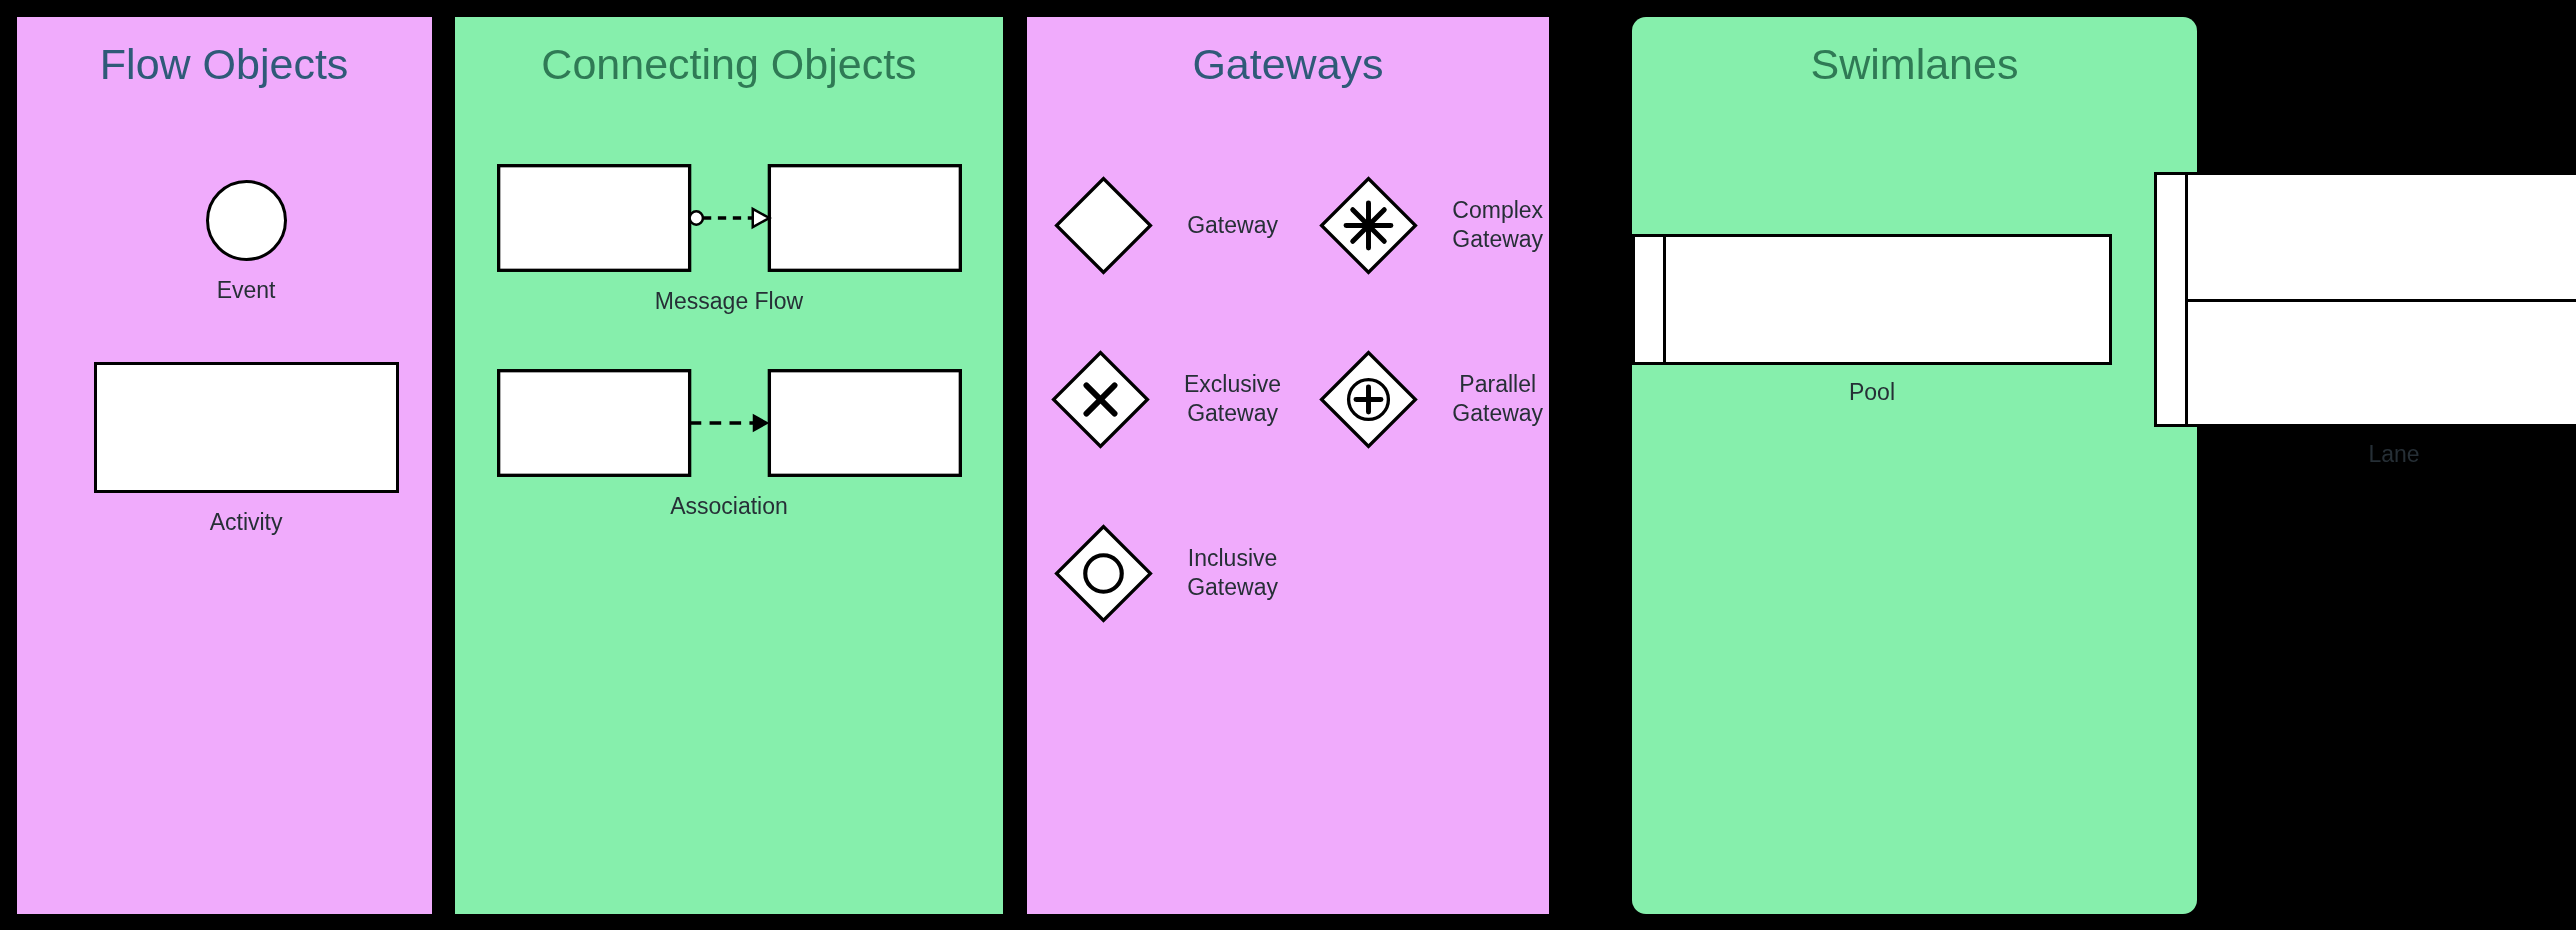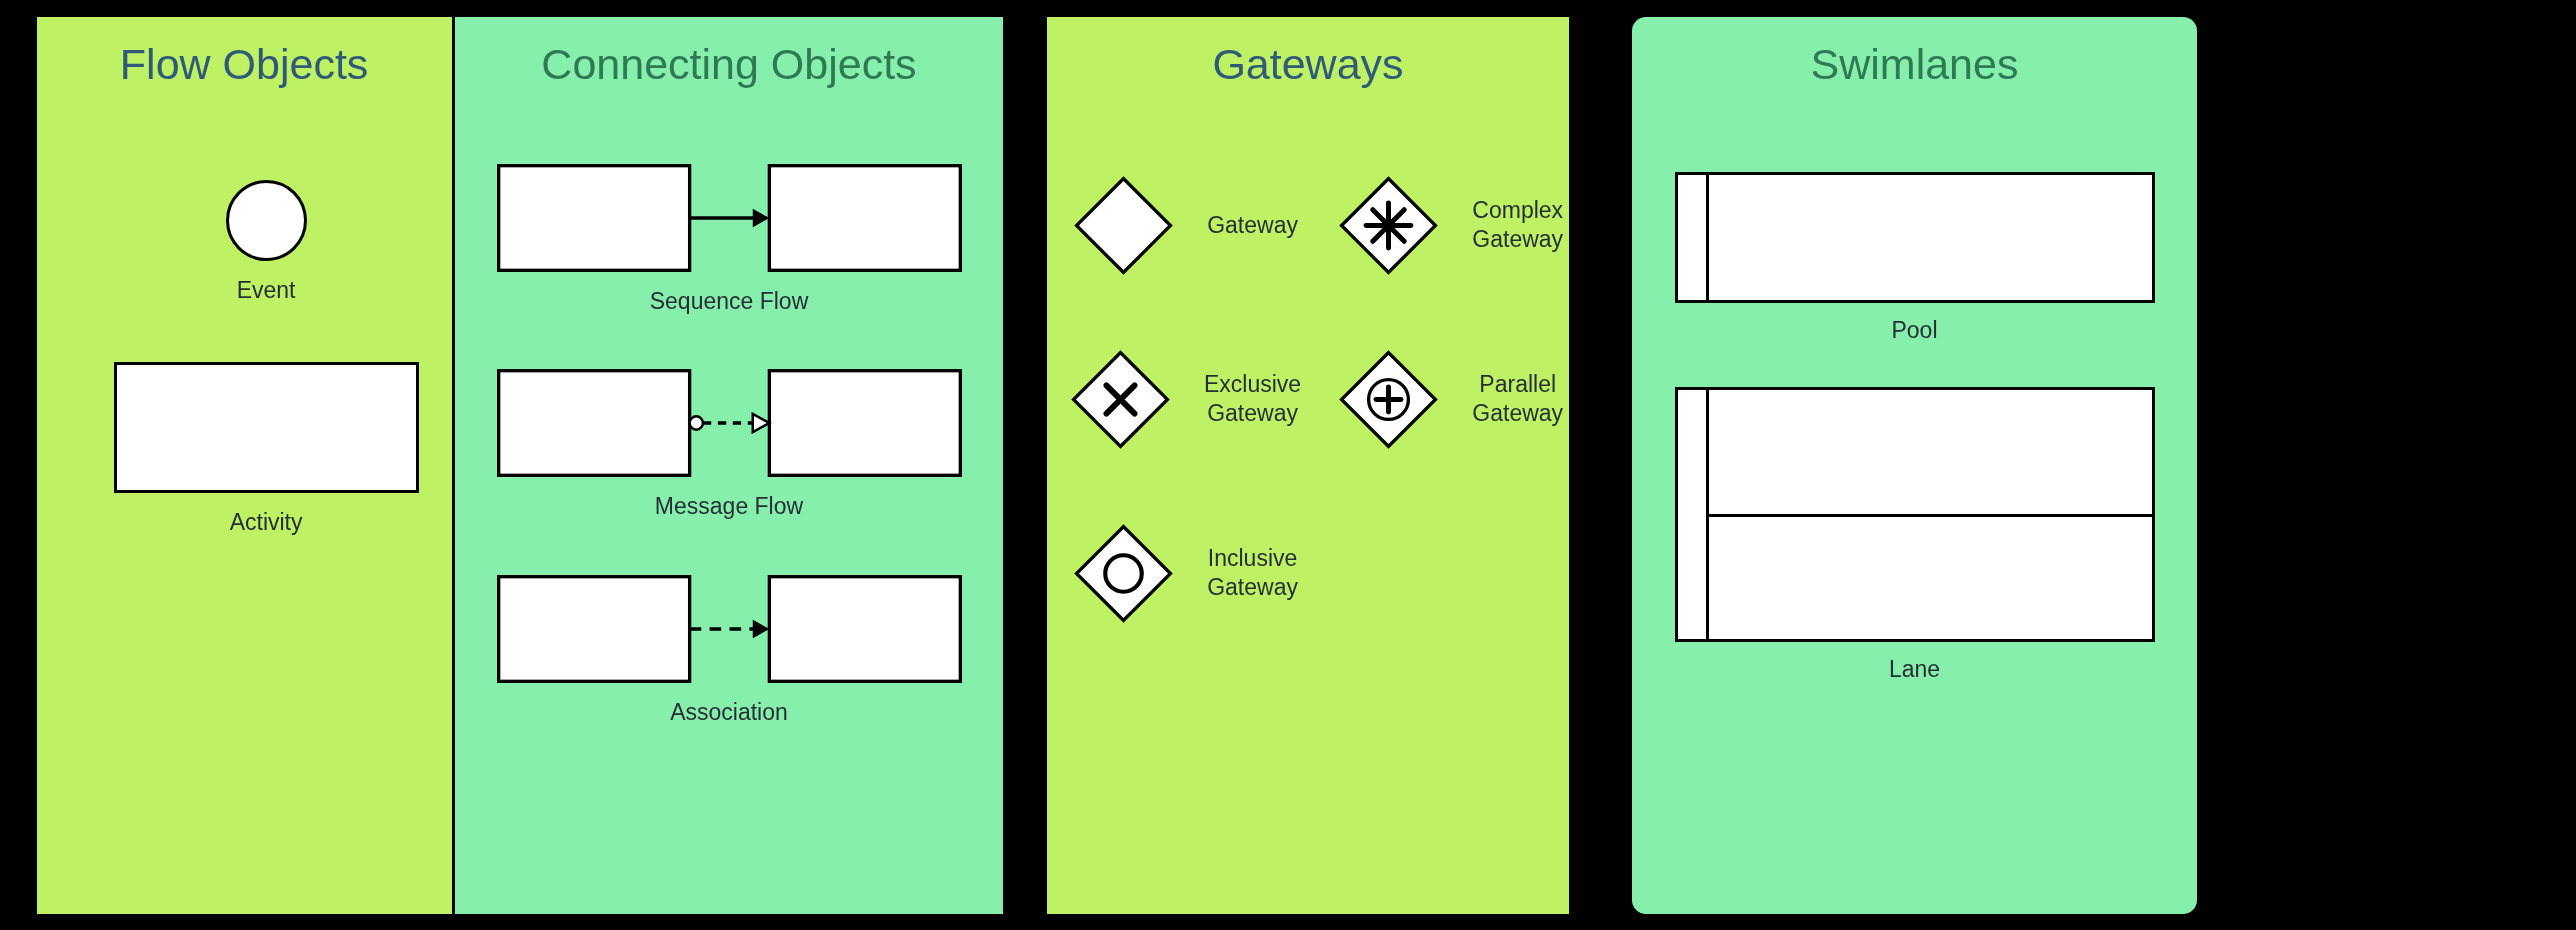--- a/index.html
+++ b/index.html
@@ -14,21 +14,21 @@
     position: relative;
     width: 2576px;
     height: 931px;
   }
   .panel {
     position: absolute;
     top: 16.6px;
     height: 897px;
     box-sizing: border-box;
   }
-  .panel.blue  { background: #bef264; margin-left: 20px; }
+  .panel.blue  { background: #f0abfc; }
   .panel.green { background: #86efac; }
   .panel-title {
     text-align: center;
     font-size: 43px;
     margin-top: 23px;
     font-weight: 400;
   }
   .panel.blue  .panel-title { color: #2f5a78; }
   .panel.green .panel-title { color: #2f7a55; }
   .caption {
@@ -63,21 +63,21 @@
   #p3 .body {
     margin-top: 66px;
     display: grid;
     grid-template-columns: 1fr 1fr;
     row-gap: 33px;
     column-gap: 8.3px;
     justify-items: center;
   }
   .gw-item { display:flex; flex-direction:row; align-items:center; gap:13.3px; }
   
-  #p4 .body { display:flex; flex-direction:column; align-items:center; gap:42px; margin-top:83px; }
+  #p4 .body { display:flex; align-items:center; gap:42px; margin-top:83px; }
   .pool-shape {
     width: 474px; height: 125px;
     border: 3.3px solid #000; background:#fff;
     position: relative;
   }
   .pool-shape::before {
     content:""; position:absolute; left:28px; top:0; bottom:0;
     border-left:3.3px solid #000;
   }
   .lane-shape {
@@ -117,29 +117,20 @@
       <div class="item">
         <div class="shape-activity"></div>
         <div class="caption" style="margin-top:15px;">Activity</div>
       </div>
     </div>
   </div>
 
   <div id="p2" class="panel green" style="left:455px; width:548px;">
     <div class="panel-title">Connecting Objects</div>
     <div class="body">
-      <div class="conn-row">
-        <svg width="465" height="108" viewBox="0 0 560 130">
-          <rect x="2" y="2" width="230" height="126" fill="#fff" stroke="#000" stroke-width="4"></rect>
-          <rect x="328" y="2" width="230" height="126" fill="#fff" stroke="#000" stroke-width="4"></rect>
-          <line x1="232" y1="65" x2="316" y2="65" stroke="#000" stroke-width="4"></line>
-          <polygon points="328,65 308,54 308,76" fill="#000"></polygon>
-        </svg>
-        <div class="caption">Sequence Flow</div>
-      </div>
       <div class="conn-row">
         <svg width="465" height="108" viewBox="0 0 560 130">
           <rect x="2" y="2" width="230" height="126" fill="#fff" stroke="#000" stroke-width="4"></rect>
           <rect x="328" y="2" width="230" height="126" fill="#fff" stroke="#000" stroke-width="4"></rect>
           <line x1="248" y1="65" x2="310" y2="65" stroke="#000" stroke-width="4" stroke-dasharray="10 8"></line>
           <circle cx="240" cy="65" r="8" fill="#fff" stroke="#000" stroke-width="3"></circle>
           <polygon points="328,65 308,54 308,76" fill="#fff" stroke="#000" stroke-width="3"></polygon>
         </svg>
         <div class="caption">Message Flow</div>
       </div>

